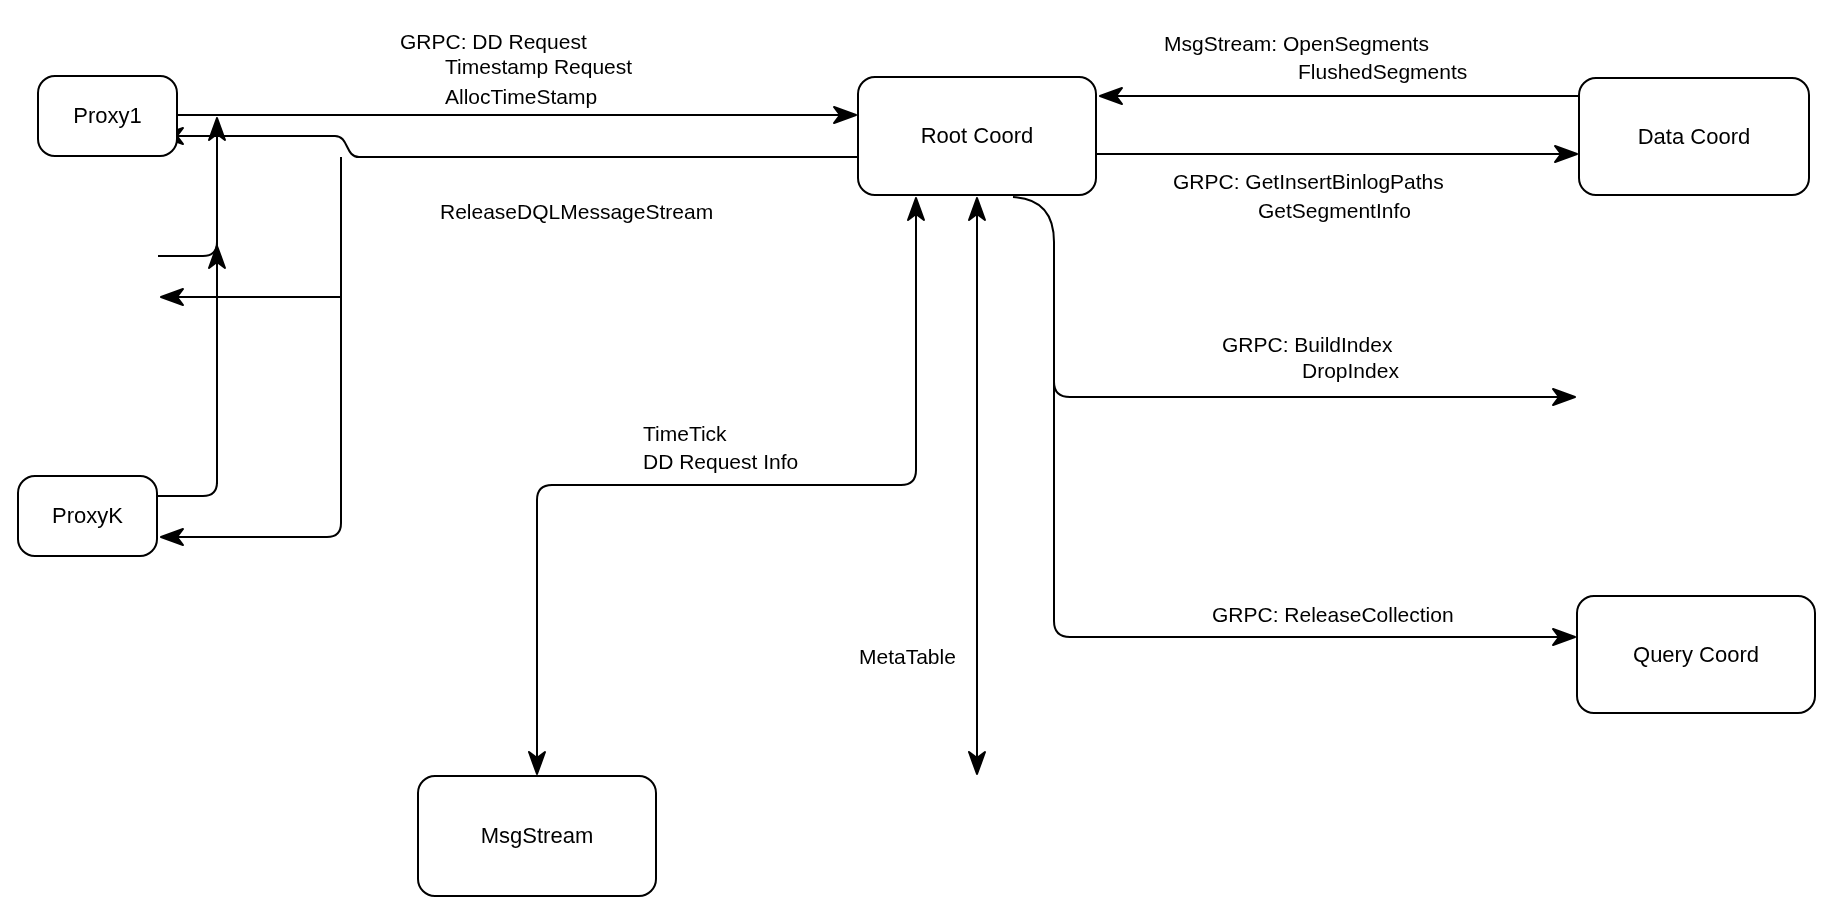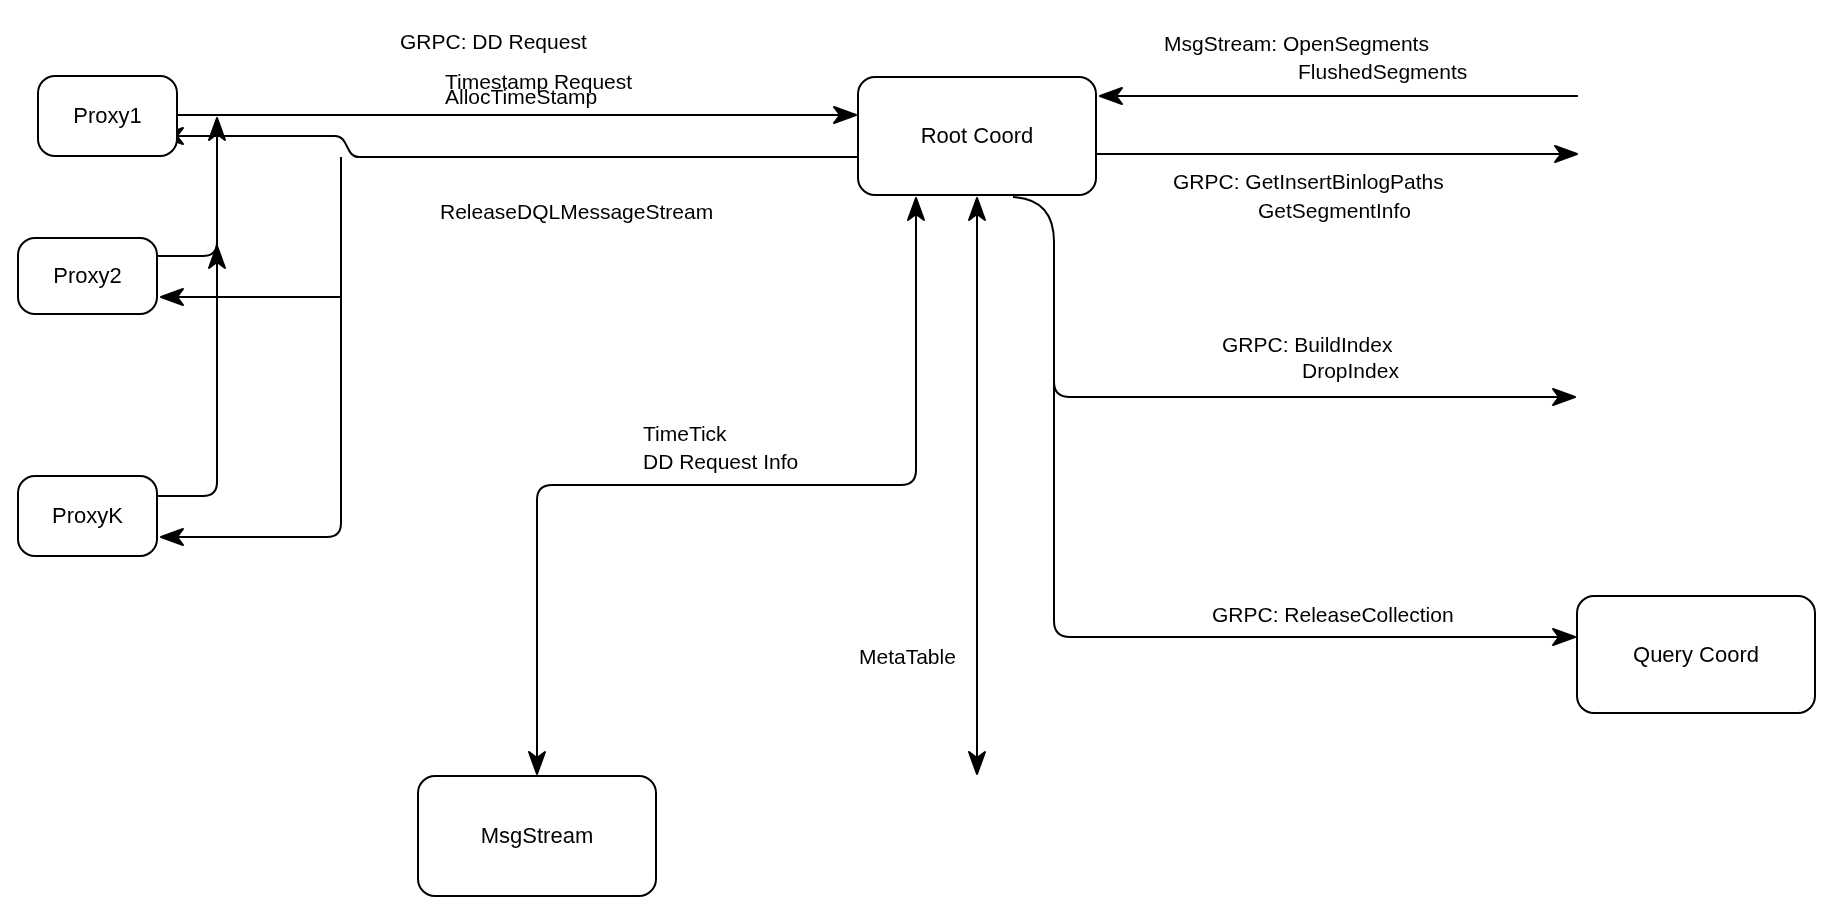--- a/index.html
+++ b/index.html
@@ -73,38 +73,38 @@
     <path class="head" d="M1575 637 L1553 629 L1559 637 L1553 645 Z"></path>
     <path class="head" d="M916 198 L908 220 L916 214 L924 220 Z"></path>
     <path class="head" d="M977 198 L969 220 L977 214 L985 220 Z"></path>
     <path class="head" d="M537 774 L529 752 L537 758 L545 752 Z"></path>
     <path class="head" d="M977 774 L969 752 L977 758 L985 752 Z"></path>
   </svg>
 
   <div class="node" style="left:17px; top:75px; width:141px; height:82px;margin-left:20px;">
     <span>Proxy1</span>
   </div>
-  <div class="node" style="left:17px; top:237px; width:141px; height:78px;">
-    <span>Proxy2</span>
-  </div>
   <div class="node" style="left:17px; top:475px; width:141px; height:82px;">
     <span>ProxyK</span>
   </div>
   <div class="node" style="left:857px; top:76px; width:240px; height:120px;">
     <span>Root Coord</span>
+  </div>
+  <div class="node" style="left:1578px; top:77px; width:232px; height:119px;">
+    <span>Data Coord</span>
   </div>
   <div class="node" style="left:1576px; top:595px; width:240px; height:119px;">
     <span>Query Coord</span>
   </div>
   <div class="node" style="left:417px; top:775px; width:240px; height:122px;">
     <span>MsgStream</span>
   </div>
 
   <div class="elabel" style="left:400px; top:30px;">GRPC: DD Request</div>
-  <div class="elabel" style="left:445px; top:70px;">Timestamp Request</div>
+  <div class="elabel" style="left:445px; top:55px;">Timestamp Request</div>
   <div class="elabel" style="left:445px; top:85px;">AllocTimeStamp</div>
 
   <div class="elabel" style="left:440px; top:200px;">ReleaseDQLMessageStream</div>
 
   <div class="elabel" style="left:1164px; top:32px;">MsgStream: OpenSegments</div>
   <div class="elabel" style="left:1298px; top:60px;">FlushedSegments</div>
 
   <div class="elabel" style="left:1173px; top:170px;">GRPC: GetInsertBinlogPaths</div>
   <div class="elabel" style="left:1258px; top:199px;">GetSegmentInfo</div>
 

